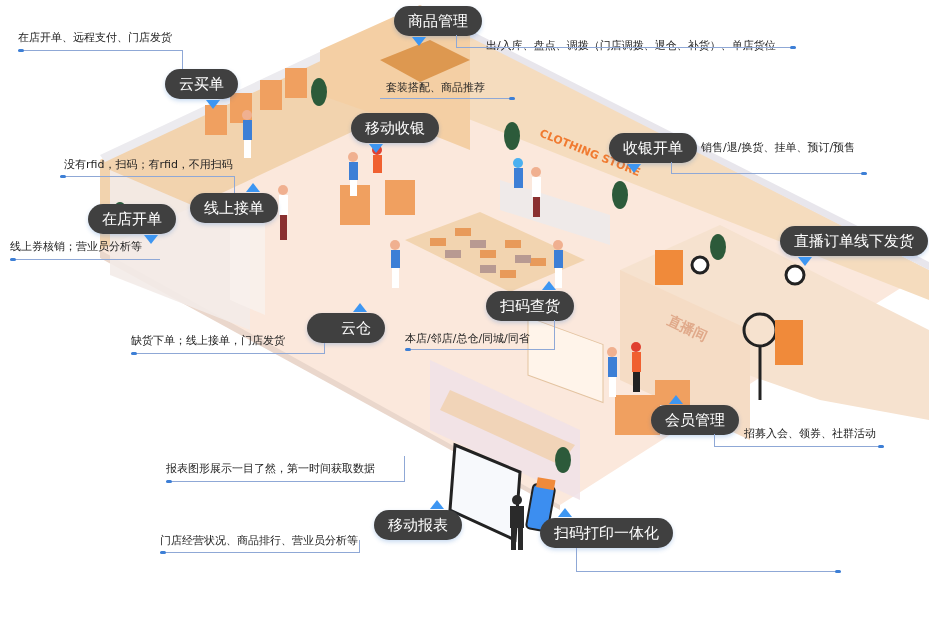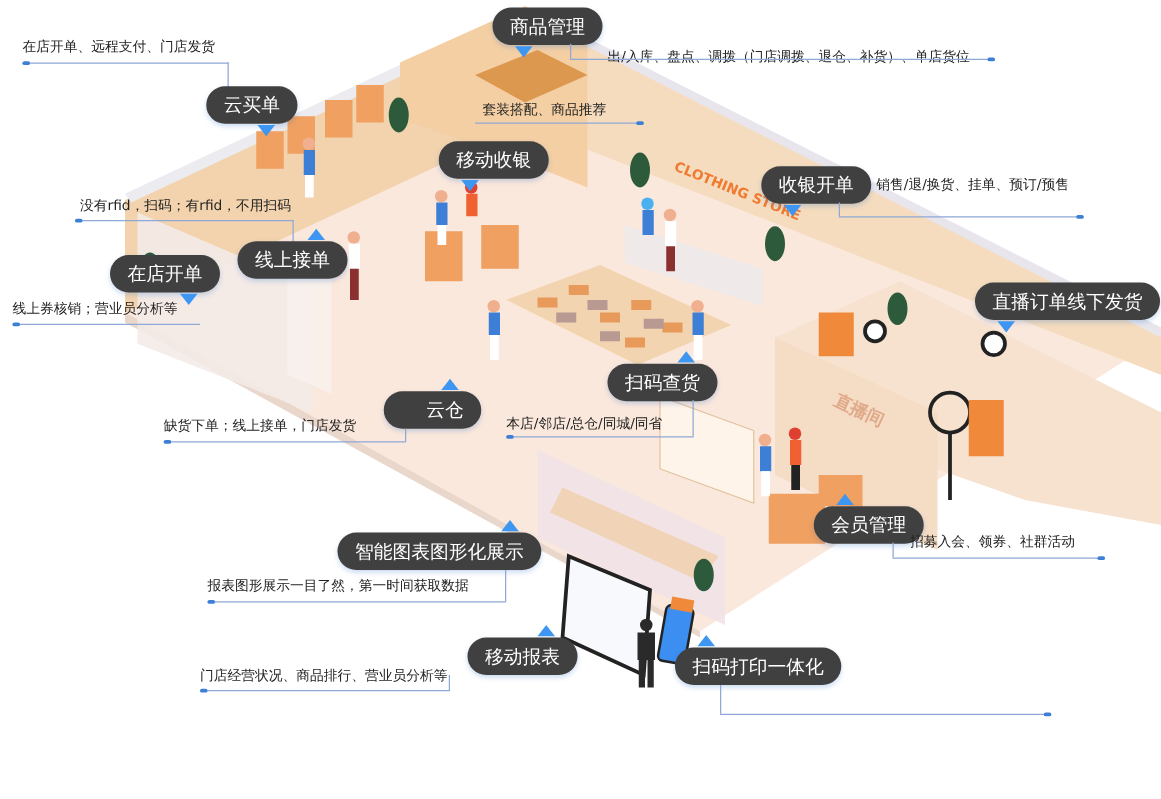--- a/index.html
+++ b/index.html
@@ -185,26 +185,25 @@
   <div class="line" style="left:324px;top:343px;width:1px;height:10px"></div>
   <div class="dot" style="left:131px;top:352px"></div>
 
   <div class="bubble tail-tr" style="left:486px;top:291px">扫码查货</div>
   <div class="desc" style="left:405px;top:331px">本店/邻店/总仓/同城/同省</div>
   <div class="line" style="left:405px;top:349px;width:150px;height:1px"></div>
   <div class="line" style="left:554px;top:320px;width:1px;height:29px"></div>
   <div class="dot" style="left:405px;top:348px"></div>
 
   <div class="bubble tail-tl" style="left:651px;top:405px">会员管理</div>
-  <div class="desc" style="left:728px;top:426px">招募入会、领券、社群活动</div>
+  <div class="desc" style="left:744px;top:426px">招募入会、领券、社群活动</div>
   <div class="line" style="left:714px;top:446px;width:170px;height:1px"></div>
   <div class="line" style="left:714px;top:434px;width:1px;height:12px"></div>
   <div class="dot" style="left:878px;top:445px"></div>
 
-  <div class="bubble tail-tr" style="left:270px;top:426px">智能图表图形化展示</div>
   <div class="desc" style="left:166px;top:461px">报表图形展示一目了然，第一时间获取数据</div>
   <div class="line" style="left:166px;top:481px;width:239px;height:1px"></div>
   <div class="line" style="left:404px;top:456px;width:1px;height:25px"></div>
   <div class="dot" style="left:166px;top:480px"></div>
 
   <div class="bubble tail-tr" style="left:374px;top:510px">移动报表</div>
   <div class="desc" style="left:160px;top:533px">门店经营状况、商品排行、营业员分析等</div>
   <div class="line" style="left:160px;top:552px;width:200px;height:1px"></div>
   <div class="line" style="left:359px;top:540px;width:1px;height:12px"></div>
   <div class="dot" style="left:160px;top:551px"></div>

